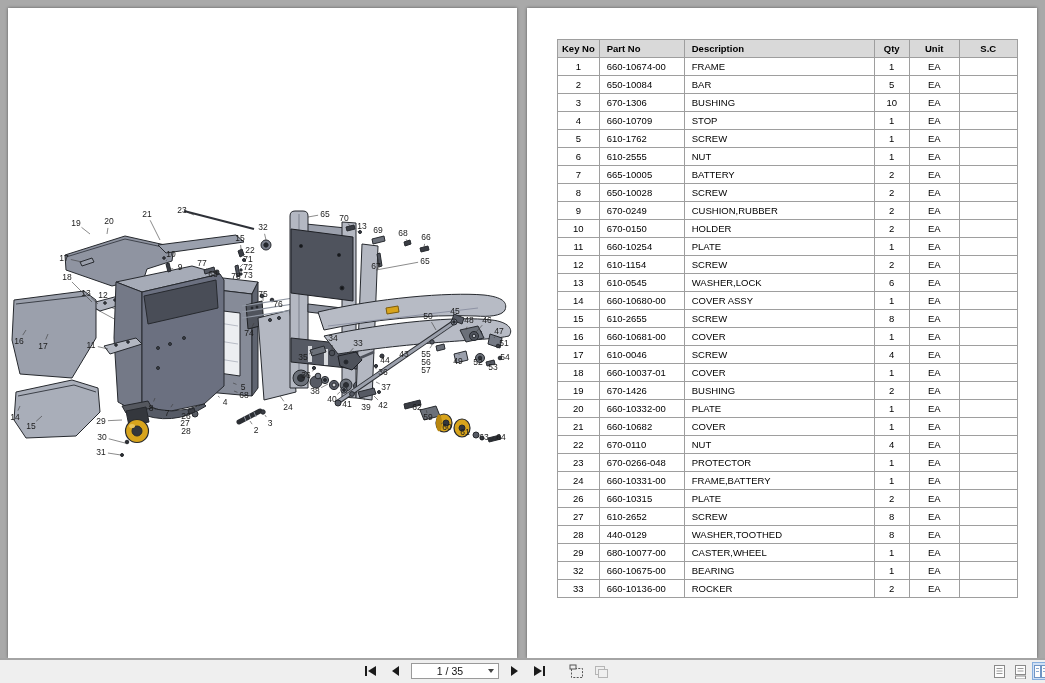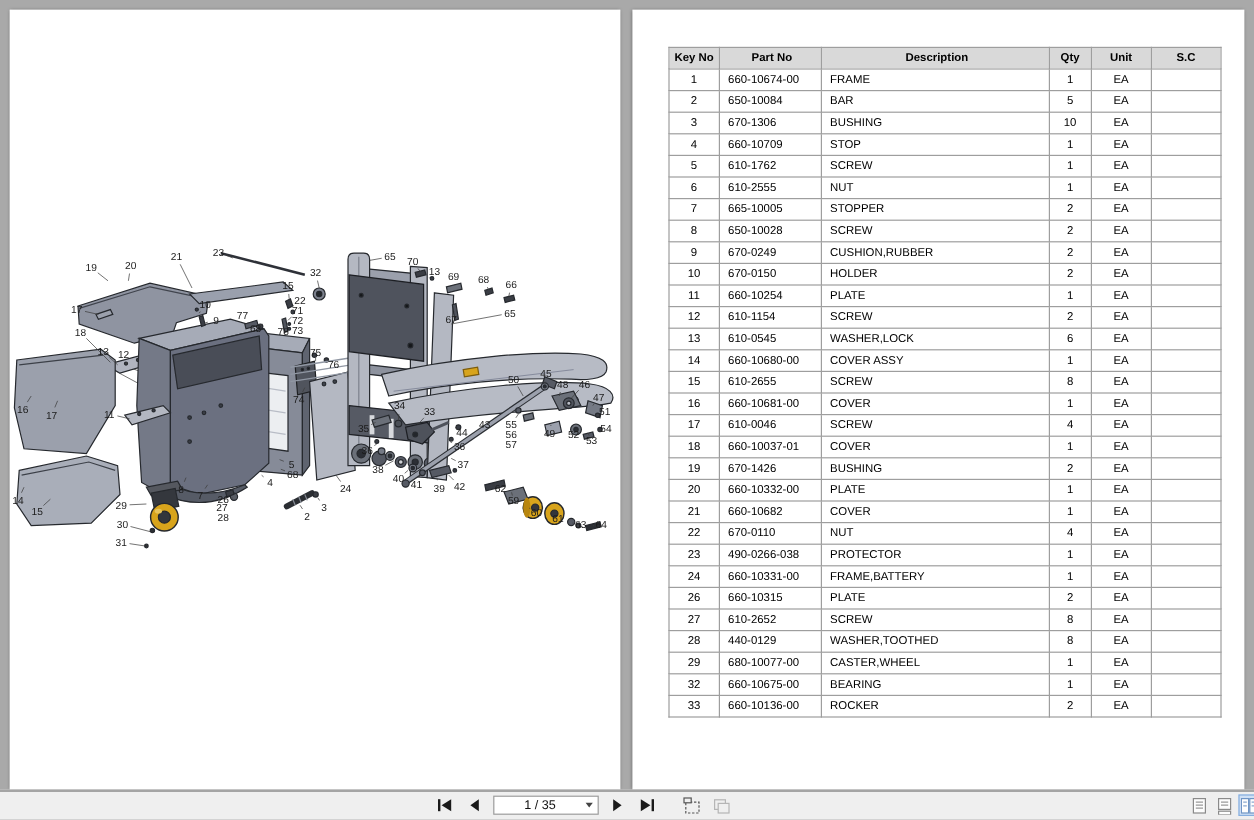--- a/index.html
+++ b/index.html
@@ -12,21 +12,21 @@
   #rightPage{left:527px;width:510px}
 
   
   table.parts{position:absolute;left:30px;top:31px;border-collapse:collapse;
               table-layout:fixed;font-size:9.5px;color:#000}
   .parts th,.parts td{border:1px solid #9e9e9e;height:17px;padding:0 4px;
               white-space:nowrap;overflow:hidden}
   .parts th{background:#d9d9d9;font-weight:700;}
   .parts td{text-align:left}
   .parts td.c0,.parts td.c3,.parts td.c4,.parts td.c5{text-align:center}
-  .parts th.c1,.parts th.c2{text-align:center;padding-left:7px}
+  .parts th.c1,.parts th.c2{text-align:left;padding-left:7px}
   .parts td.c1,.parts td.c2{padding-left:7px}
 
   
   svg .callout{font-family:"Liberation Sans",sans-serif;font-size:8.5px;
                fill:#1c1c1c;text-anchor:middle}
   svg .leader{stroke:#3c3c3c;stroke-width:.6;fill:none}
 
   
   .toolbar{position:absolute;left:0;bottom:0;width:1045px;height:23px;
            background:#efefef;border-top:2px solid #a4a4a4;overflow:hidden}
@@ -482,21 +482,21 @@
             <td class="c0">6</td>
             <td class="c1">610-2555</td>
             <td class="c2">NUT</td>
             <td class="c3">1</td>
             <td class="c4">EA</td>
             <td class="c5"></td>
           </tr>
           <tr>
             <td class="c0">7</td>
             <td class="c1">665-10005</td>
-            <td class="c2">STOPPER</td>
+            <td class="c2">BATTERY</td>
             <td class="c3">2</td>
             <td class="c4">EA</td>
             <td class="c5"></td>
           </tr>
           <tr>
             <td class="c0">8</td>
             <td class="c1">650-10028</td>
             <td class="c2">SCREW</td>
             <td class="c3">2</td>
             <td class="c4">EA</td>
@@ -609,21 +609,21 @@
           <tr>
             <td class="c0">22</td>
             <td class="c1">670-0110</td>
             <td class="c2">NUT</td>
             <td class="c3">4</td>
             <td class="c4">EA</td>
             <td class="c5"></td>
           </tr>
           <tr>
             <td class="c0">23</td>
-            <td class="c1">490-0266-038</td>
+            <td class="c1">670-0266-048</td>
             <td class="c2">PROTECTOR</td>
             <td class="c3">1</td>
             <td class="c4">EA</td>
             <td class="c5"></td>
           </tr>
           <tr>
             <td class="c0">24</td>
             <td class="c1">660-10331-00</td>
             <td class="c2">FRAME,BATTERY</td>
             <td class="c3">1</td>

